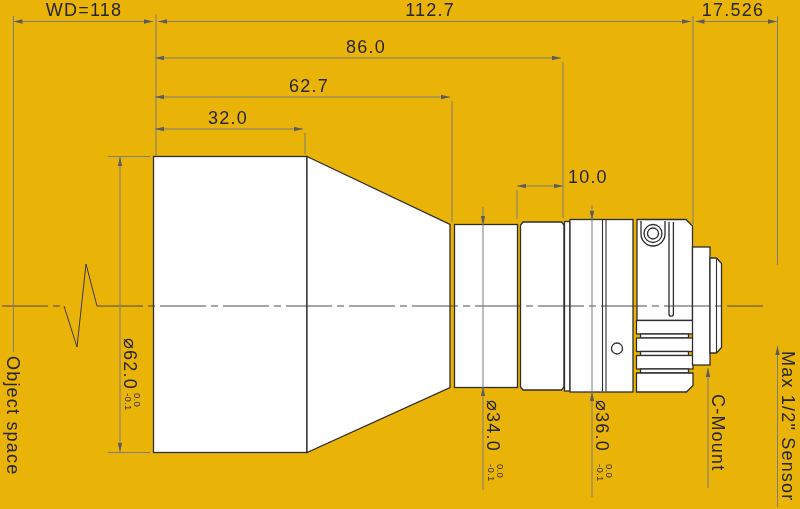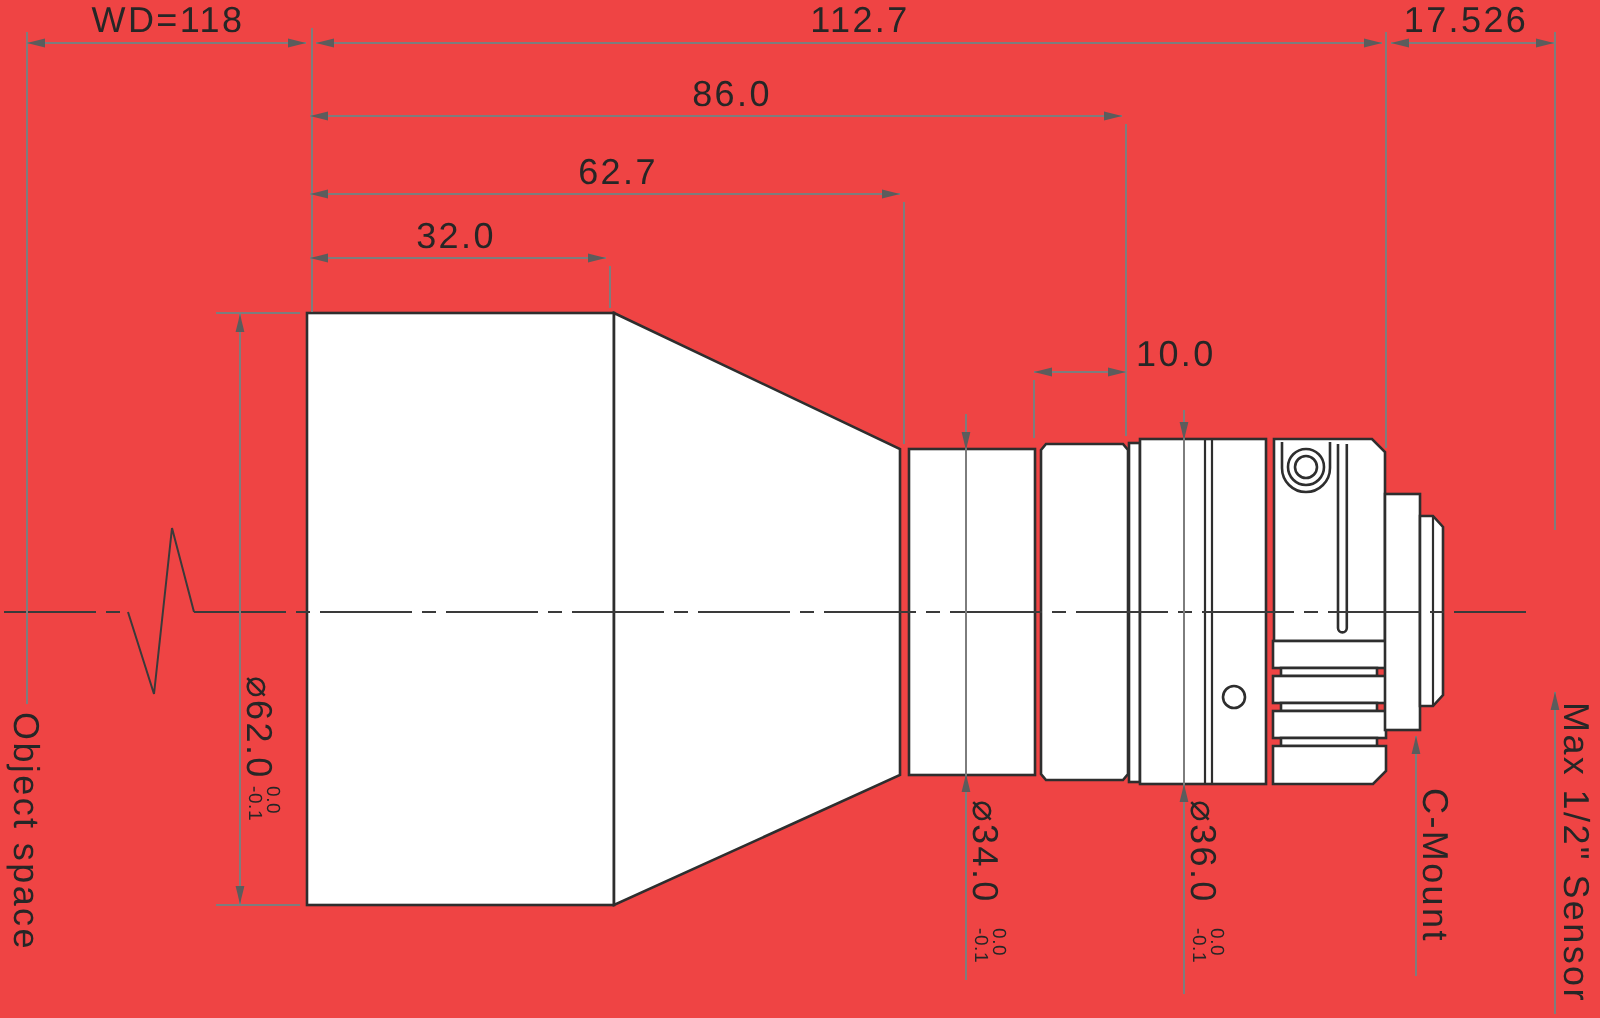--- a/index.html
+++ b/index.html
@@ -1,16 +1,16 @@
 <!DOCTYPE html>
 <html><head>
 <meta charset="utf-8">
 <style>
   html,body{margin:0;padding:0;background:#ffffff;}
-  .stage{position:relative;width:800px;height:509px;background:#ef4444;overflow:hidden;}
+  .stage{position:relative;width:800px;height:509px;background:#eab308;overflow:hidden;}
   svg{display:block;}
   .outline{fill:#ffffff;stroke:#2e2e2e;stroke-width:1.3;stroke-linejoin:miter;}
   .edge{stroke:#2e2e2e;stroke-width:1.1;fill:none;}
   .thickface{stroke:#9a9a9a;stroke-width:3;fill:none;}
   .dim{stroke:#7d7d7d;stroke-width:1;fill:none;}
   .ah{fill:#5c5c5c;stroke:none;}
   .cl{stroke:#3a3a3a;stroke-width:0.9;fill:none;stroke-dasharray:46 5 7 5;}
   .brk{stroke:#3a3a3a;stroke-width:1;fill:none;}
   text{font-family:"Liberation Sans","DejaVu Sans",sans-serif;fill:#262626;}
   .dimtxt{font-size:18px;letter-spacing:1.2px;}

